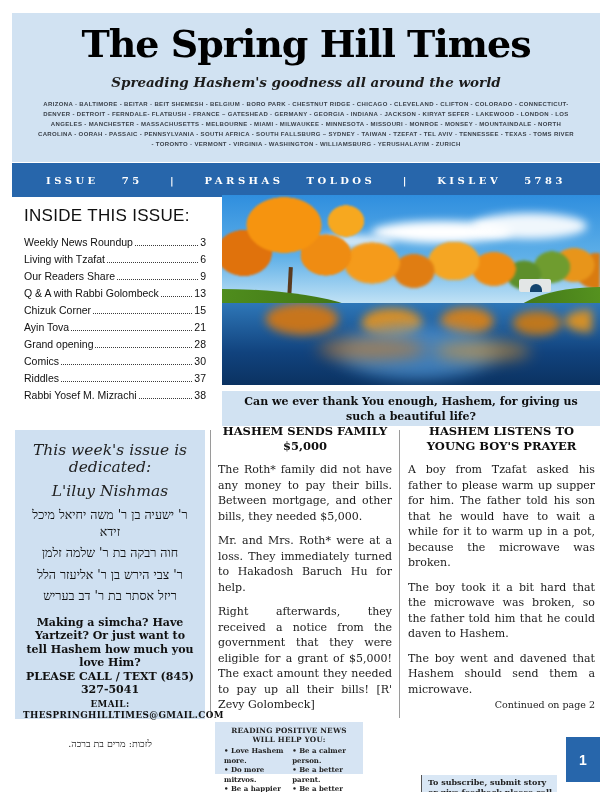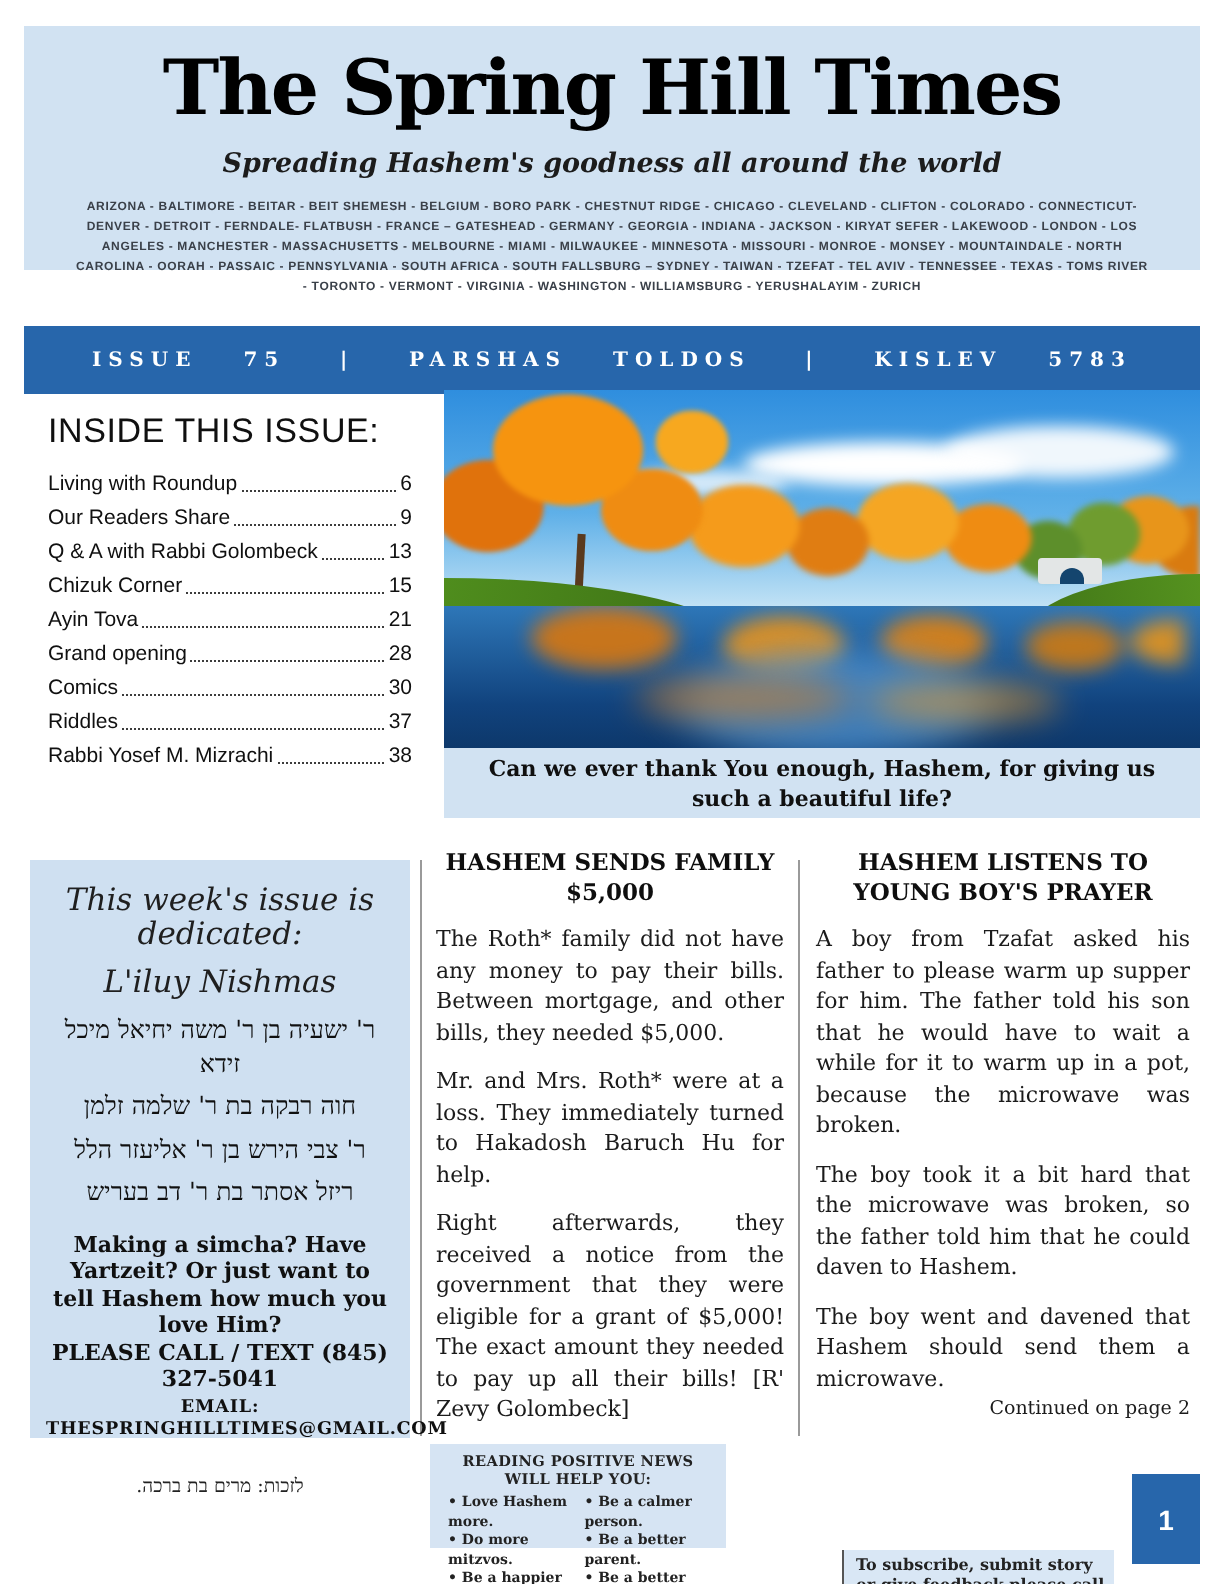--- a/index.html
+++ b/index.html
@@ -1,20 +1,20 @@
 <!DOCTYPE html>
 <html><head>
 <meta charset="utf-8">
 <style>
   html,body { margin:0; padding:0; background:#ffffff; }
   .page { position:relative; width:612px; height:792px; background:#fff; margin:0 auto;
           font-family:"DejaVu Serif", serif; color:#1b1b1b; overflow:hidden; }
 
   
-  .masthead { position:absolute; left:12px; top:13px; width:588px; height:122px;
+  .masthead { position:absolute; left:12px; top:13px; width:588px; height:149px;
               background:#d1e2f2; text-align:center; }
   .masthead-title { font-family:"DejaVu Serif", serif; font-weight:bold; font-size:38px;
                     letter-spacing:-1px; color:#000; margin-top:8px; }
   .tagline { font-style:italic; font-size:13.5px; font-weight:600; color:#1c1c1c; margin-top:8px; }
   .locations { margin:9px 26px 0; font-family:"Liberation Sans", sans-serif; font-weight:bold;
                font-size:6px; line-height:10px; letter-spacing:0.35px; color:#3a4049; text-align:center; }
 
   
   .issue-bar { position:absolute; left:12px; top:163px; width:588px; height:34px; background:#2766ab;
                color:#fff; display:flex; align-items:center; justify-content:space-between;
@@ -64,21 +64,21 @@
       radial-gradient(ellipse 40px 20px at 305px 26px, #cf7a10 0 60%, transparent 61%),
       radial-gradient(ellipse 36px 18px at 355px 24px, #e8951a 0 60%, transparent 61%);
   }
   .ph-refl-sky { left:105px; top:18px; width:180px; height:62px; filter:blur(7px); opacity:.75;
     background:radial-gradient(ellipse at center, #4e93d2 0 50%, transparent 72%); }
   .ph-refl-orange2 { left:60px; top:26px; width:250px; height:40px; filter:blur(8px); opacity:.55;
     background:radial-gradient(ellipse 90px 18px at 90px 20px, #e07d12 0 60%, transparent 61%),
                radial-gradient(ellipse 80px 16px at 200px 22px, #f59b1b 0 60%, transparent 61%); }
 
   
-  .caption { position:absolute; left:222px; top:374px; width:378px; height:35px; background:#d1e2f2;
+  .caption { position:absolute; left:222px; top:391px; width:378px; height:35px; background:#d1e2f2;
              box-sizing:border-box; padding:4px 18px 0; text-align:center; font-weight:bold;
              font-size:11px; line-height:14.5px; color:#101010; }
 
   
   .vline { position:absolute; width:1px; background:#9a9a9a; }
 
   
   .article { position:absolute; top:424px; }
   .article-mid { left:218px; width:174px; }
   .article-right { left:408px; width:187px; }
@@ -135,21 +135,26 @@
     <span>ISSUE 75</span>
     <span>|</span>
     <span>PARSHAS TOLDOS</span>
     <span>|</span>
     <span>KISLEV 5783</span>
   </div>
 
   <div class="toc">
     <div class="toc-header">INSIDE THIS ISSUE:</div>
     <div class="toc-item">
-        <span>Living with Roundup</span>
+        <span>Weekly News Roundup</span>
+        <span class="toc-dots"></span>
+        <span class="toc-page">3</span>
+      </div>
+    <div class="toc-item">
+        <span>Living with Tzafat</span>
         <span class="toc-dots"></span>
         <span class="toc-page">6</span>
       </div>
     <div class="toc-item">
         <span>Our Readers Share</span>
         <span class="toc-dots"></span>
         <span class="toc-page">9</span>
       </div>
     <div class="toc-item">
         <span>Q &amp; A with Rabbi Golombeck</span>

